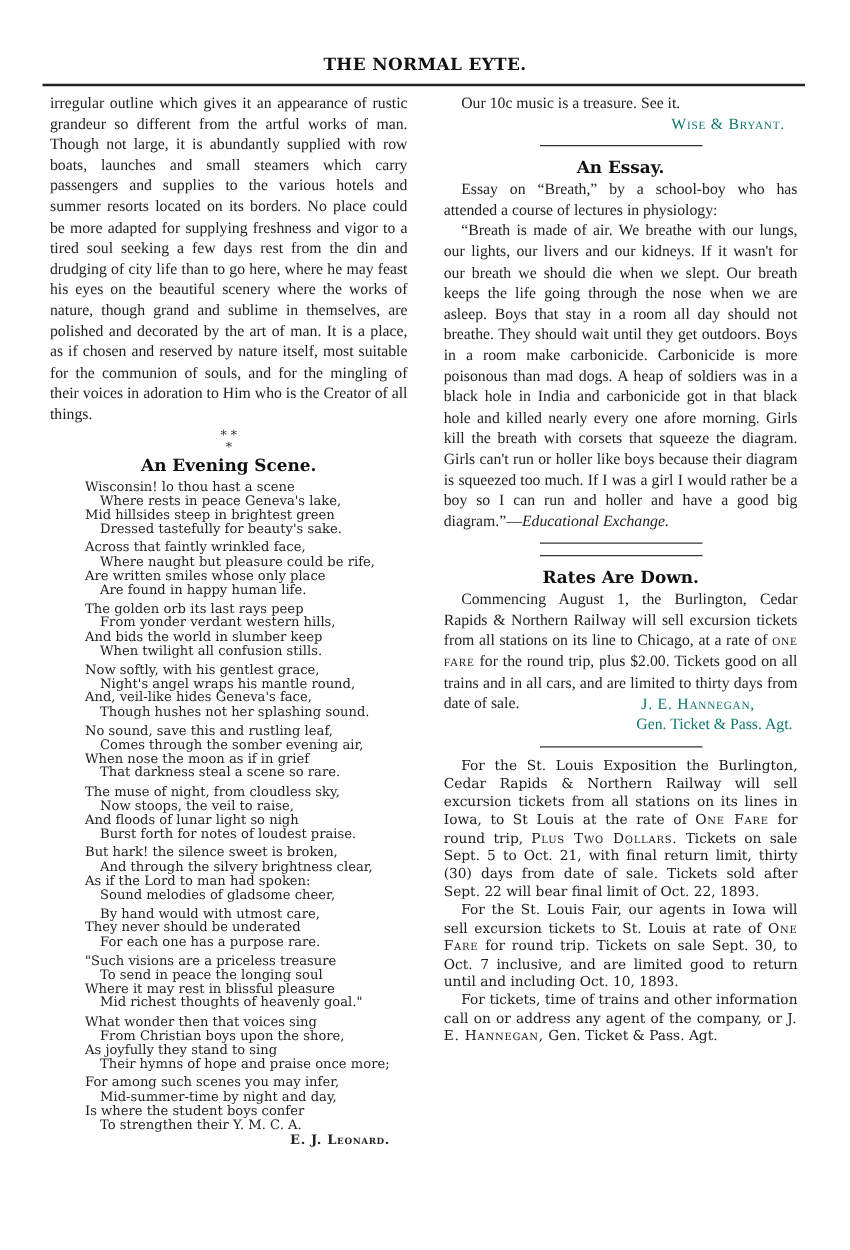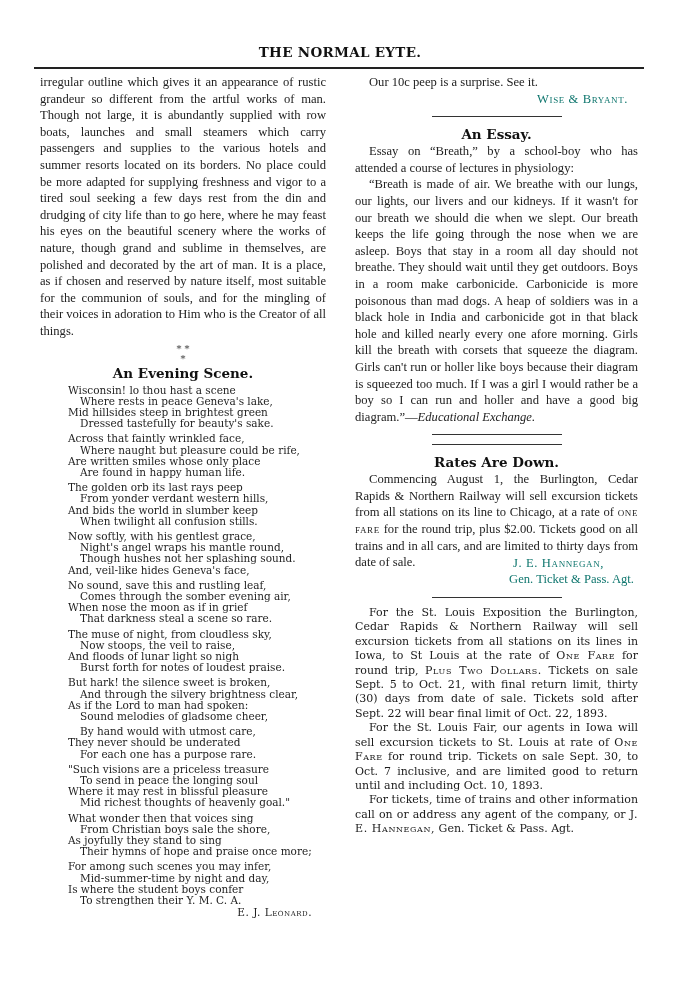--- a/index.html
+++ b/index.html
@@ -41,21 +41,21 @@
     }
     .poem {
       font-family: "DejaVu Serif", serif; font-size: 10.5px; line-height: 11.2px; color: #1e1e1e;
       margin: 3px 0 0 28px;
     }
     .stanza { margin: 0 0 4px 0; }
     .stanza .ln { display: block; white-space: nowrap; }
     .stanza .ln.i { padding-left: 12px; }
     .sig {
       text-align: right; font-family: "DejaVu Serif", serif; font-size: 10.5px;
-      font-variant: small-caps; letter-spacing: 0.5px; color: #222;
+      font-variant: small-caps; letter-spacing: 0.5px; color: #222; font-weight: bold;
     }
     .sig-prose {
       text-align: right; font-family: "Liberation Serif", serif; font-size: 12.6px;
       line-height: 16.6px; color: #0f766e;
     }
     .sc { font-variant: small-caps; letter-spacing: 0.6px; }
     .divider {
       width: 130px; height: 1px; background: #333; margin: 9px auto 8px auto;
     }
     .italic { font-style: italic; }
@@ -97,22 +97,22 @@
     </div>
     <div class="stanza">
       <span class="ln">The golden orb its last rays peep</span>
       <span class="ln i">From yonder verdant western hills,</span>
       <span class="ln">And bids the world in slumber keep</span>
       <span class="ln i">When twilight all confusion stills.</span>
     </div>
     <div class="stanza">
       <span class="ln">Now softly, with his gentlest grace,</span>
       <span class="ln i">Night's angel wraps his mantle round,</span>
+      <span class="ln">And, veil-like hides Geneva's face,</span>
       <span class="ln i">Though hushes not her splashing sound.</span>
-      <span class="ln">And, veil-like hides Geneva's face,</span>
     </div>
     <div class="stanza">
       <span class="ln">No sound, save this and rustling leaf,</span>
       <span class="ln i">Comes through the somber evening air,</span>
       <span class="ln">When nose the moon as if in grief</span>
       <span class="ln i">That darkness steal a scene so rare.</span>
     </div>
     <div class="stanza">
       <span class="ln">The muse of night, from cloudless sky,</span>
       <span class="ln i">Now stoops, the veil to raise,</span>
@@ -131,36 +131,36 @@
       <span class="ln i">For each one has a purpose rare.</span>
     </div>
     <div class="stanza">
       <span class="ln">"Such visions are a priceless treasure</span>
       <span class="ln i">To send in peace the longing soul</span>
       <span class="ln">Where it may rest in blissful pleasure</span>
       <span class="ln i">Mid richest thoughts of heavenly goal."</span>
     </div>
     <div class="stanza">
       <span class="ln">What wonder then that voices sing</span>
-      <span class="ln i">From Christian boys sale the shore,</span>
+      <span class="ln i">From Christian boys upon the shore,</span>
       <span class="ln">As joyfully they stand to sing</span>
       <span class="ln i">Their hymns of hope and praise once more;</span>
     </div>
     <div class="stanza" style="margin-bottom:0">
       <span class="ln">For among such scenes you may infer,</span>
       <span class="ln i">Mid-summer-time by night and day,</span>
       <span class="ln">Is where the student boys confer</span>
       <span class="ln i">To strengthen their Y. M. C. A.</span>
     </div>
   </div>
   <div class="sig" style="padding-right:14px">E. J. Leonard.</div>
 </div>
 
 <div class="col col-right">
-  <p class="prose indent" style="text-align:left">Our 10c peep is a surprise. See it.</p>
+  <p class="prose indent" style="text-align:left">Our 10c music is a treasure. See it.</p>
   <div class="sig-prose sc" style="padding-right:10px">Wise &amp; Bryant.</div>
 
   <div class="divider"></div>
 
   <h2 class="sec">An Essay.</h2>
   <p class="prose indent">Essay on “Breath,” by a school-boy who has attended a course of lectures in physiology:</p>
   <p class="prose indent"><span>“Breath is made of air. We breathe with our lungs, our lights, our livers and our kidneys. If it wasn't for our breath we should die when we slept. Our breath keeps the life going through the nose when we are asleep. Boys that stay in a room all day should not breathe. They should wait until they get outdoors. Boys in a room make carbonicide. Carbonicide is more poisonous than mad dogs. A heap of soldiers was in a black hole in India and carbonicide got in that black hole and killed nearly every one afore morning. Girls kill the breath with corsets that squeeze the diagram. Girls can't run or holler like boys because their diagram is squeezed too much. If I was a girl I would rather be a boy so I can run and holler and have a good big diagram.”—</span><span class="italic">Educational Exchange.</span></p>
 
   <div class="divider"></div>
 

